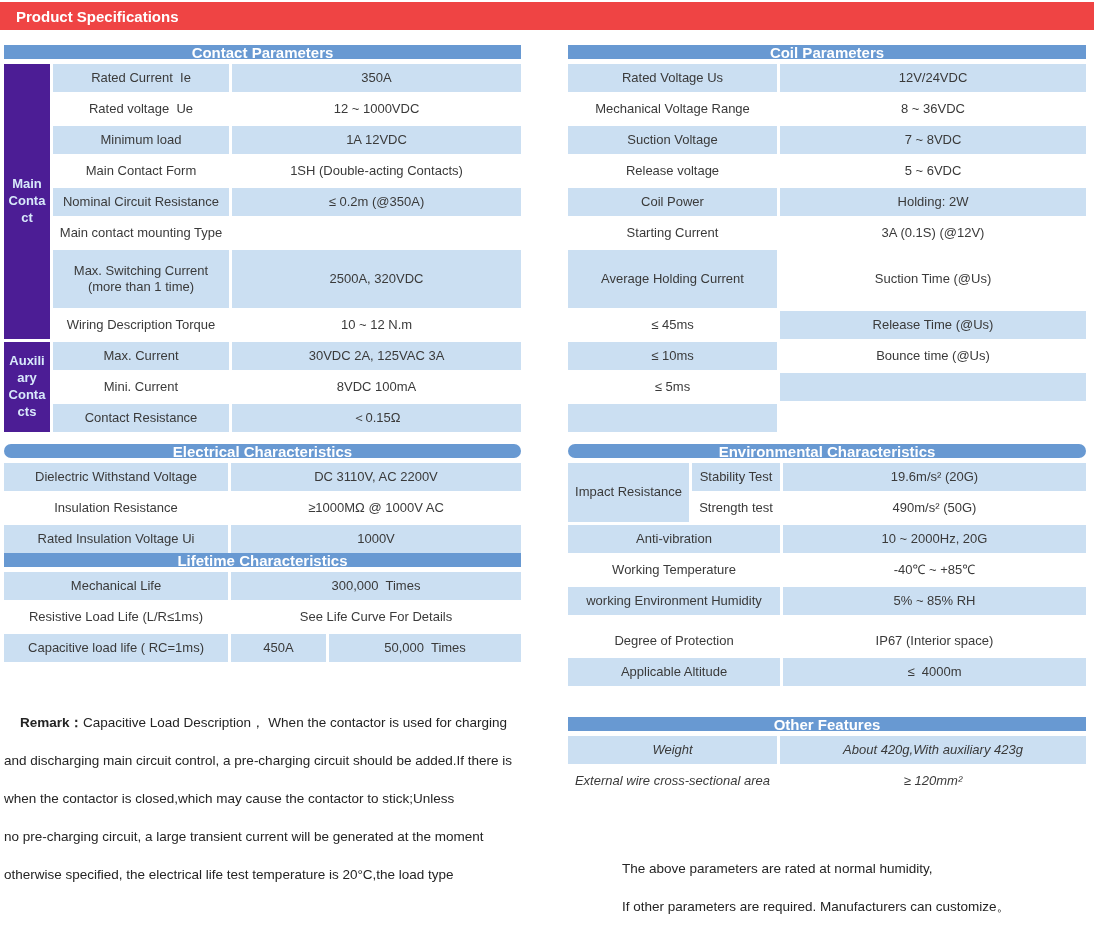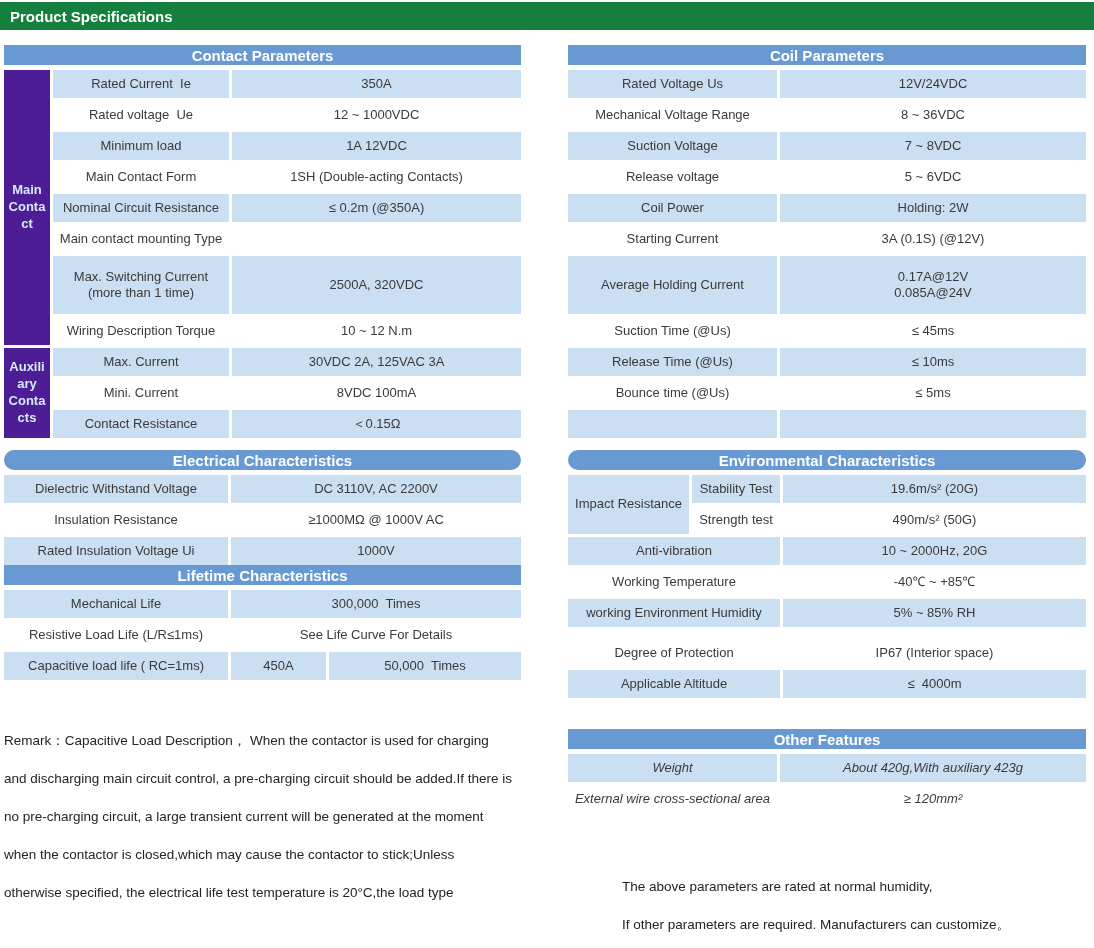--- a/index.html
+++ b/index.html
@@ -6,35 +6,35 @@
   body {
     width: 1094px; height: 948px;
     background: #ffffff;
     font-family: "Liberation Sans", sans-serif;
     color: #3a3a3a;
     overflow: hidden;
   }
   .title-bar {
     margin-top: 2px;
     height: 28px; width: 100%;
-    background: #15803d;
+    background: #ef4444;
     color: #ffffff; font-weight: bold; font-size: 15px;
     display: flex; align-items: center;
-    padding-left: 10px;
+    padding-left: 16px;
   }
   .cols {
     display: flex;
     padding-left: 4px; padding-right: 8px;
     gap: 47px;
     margin-top: 15px;
   }
   .col-left  { width: 517px; }
   .col-right { width: 518px; }
   .sec {
-    height: 20px;
+    height: 14px;
     background: #6899d2;
     color: #ffffff; font-weight: bold; font-size: 15px;
     display: flex; align-items: center; justify-content: center;
     margin-bottom: 5px;
   }
   .tbl { display: grid; gap: 3px; }
   .c {
     display: flex; align-items: center; justify-content: center;
     text-align: center;
     font-size: 13px;
@@ -78,21 +78,21 @@
   .mt12 { margin-top: 12px; border-radius: 12px; }
   .mt35 { }
   .mt31 { margin-top: 31px; }
   .span2col { grid-column: 1 / 3; }
   .remark {
     margin-top: 42px;
     font-size: 13.5px;
     color: #242424;
     line-height: 38px;
   }
-  .remark b { font-weight: normal; }
+  .remark b { font-weight: bold; margin-left: 16px; }
   .note {
     margin-top: 55px;
     padding-left: 54px;
     font-size: 13.5px;
     color: #242424;
     line-height: 38px;
   }
 </style>
 </head>
 <body>
@@ -159,22 +159,22 @@
       <div class="c" style="grid-column:1;grid-row:2">Resistive Load Life (L/R≤1ms)</div>
       <div class="c" style="grid-column:2/4;grid-row:2">See Life Curve For Details</div>
       <div class="c sh" style="grid-column:1;grid-row:3">Capacitive load life ( RC=1ms)</div>
       <div class="c sh" style="grid-column:2;grid-row:3">450A</div>
       <div class="c sh" style="grid-column:3;grid-row:3">50,000  Times</div>
     </div>
 
     <div class="remark">
       <div><b>Remark：</b><span>Capacitive Load Description，  When the contactor is used for charging</span></div>
       <div>and discharging main circuit control, a pre-charging circuit should be added.If there is</div>
+      <div>when the contactor is closed,which may cause the contactor to stick;Unless</div>
       <div>no pre-charging circuit, a large transient current will be generated at the moment</div>
-      <div>when the contactor is closed,which may cause the contactor to stick;Unless</div>
       <div>otherwise specified, the electrical life test temperature is 20°C,the load type</div>
 
     </div>
 
   </div>
 
   <div class="col-right">
 
     <div class="sec">Coil Parameters</div>
 
@@ -185,22 +185,20 @@
       <div class="c">8 ~ 36VDC</div>
       <div class="c sh">Suction Voltage</div>
       <div class="c sh">7 ~ 8VDC</div>
       <div class="c">Release voltage</div>
       <div class="c">5 ~ 6VDC</div>
       <div class="c sh">Coil Power</div>
       <div class="c sh">Holding: 2W</div>
       <div class="c">Starting Current</div>
       <div class="c">3A (0.1S) (@12V)</div>
       <div class="c sh">Average Holding Current</div>
-      <div class="c sh">0.17A@12V
-0.085A@24V</div>
       <div class="c">Suction Time (@Us)</div>
       <div class="c">≤ 45ms</div>
       <div class="c sh">Release Time (@Us)</div>
       <div class="c sh">≤ 10ms</div>
       <div class="c">Bounce time (@Us)</div>
       <div class="c">≤ 5ms</div>
       <div class="c sh"></div>
       <div class="c sh"></div>
     </div>
 

